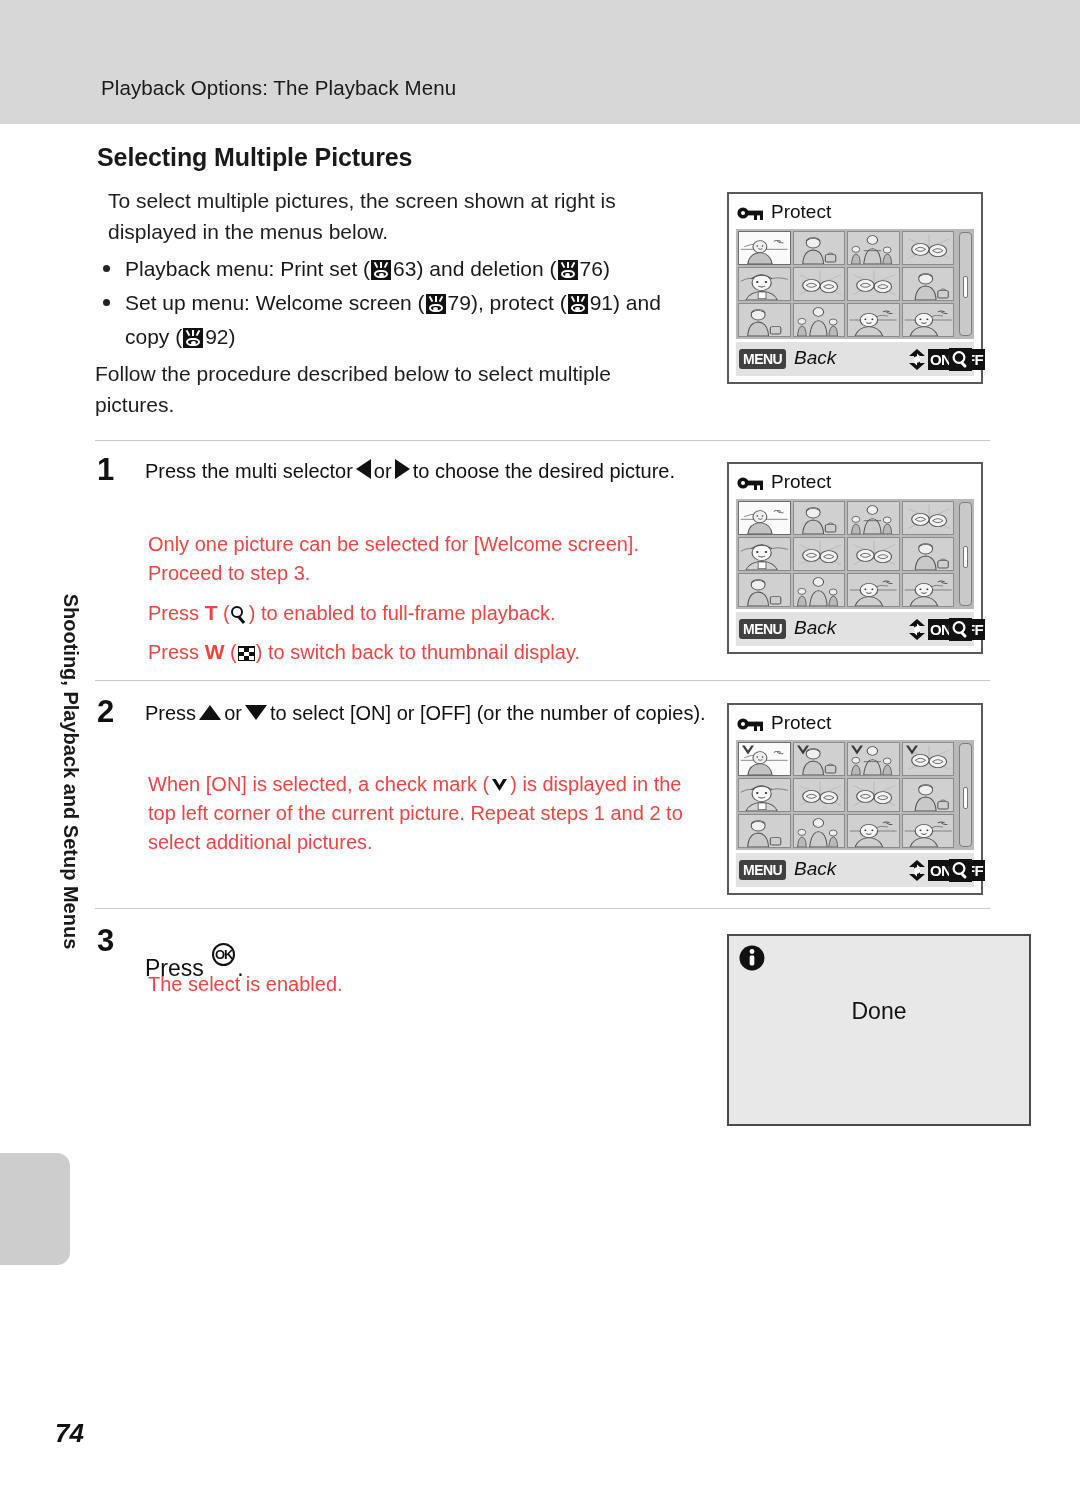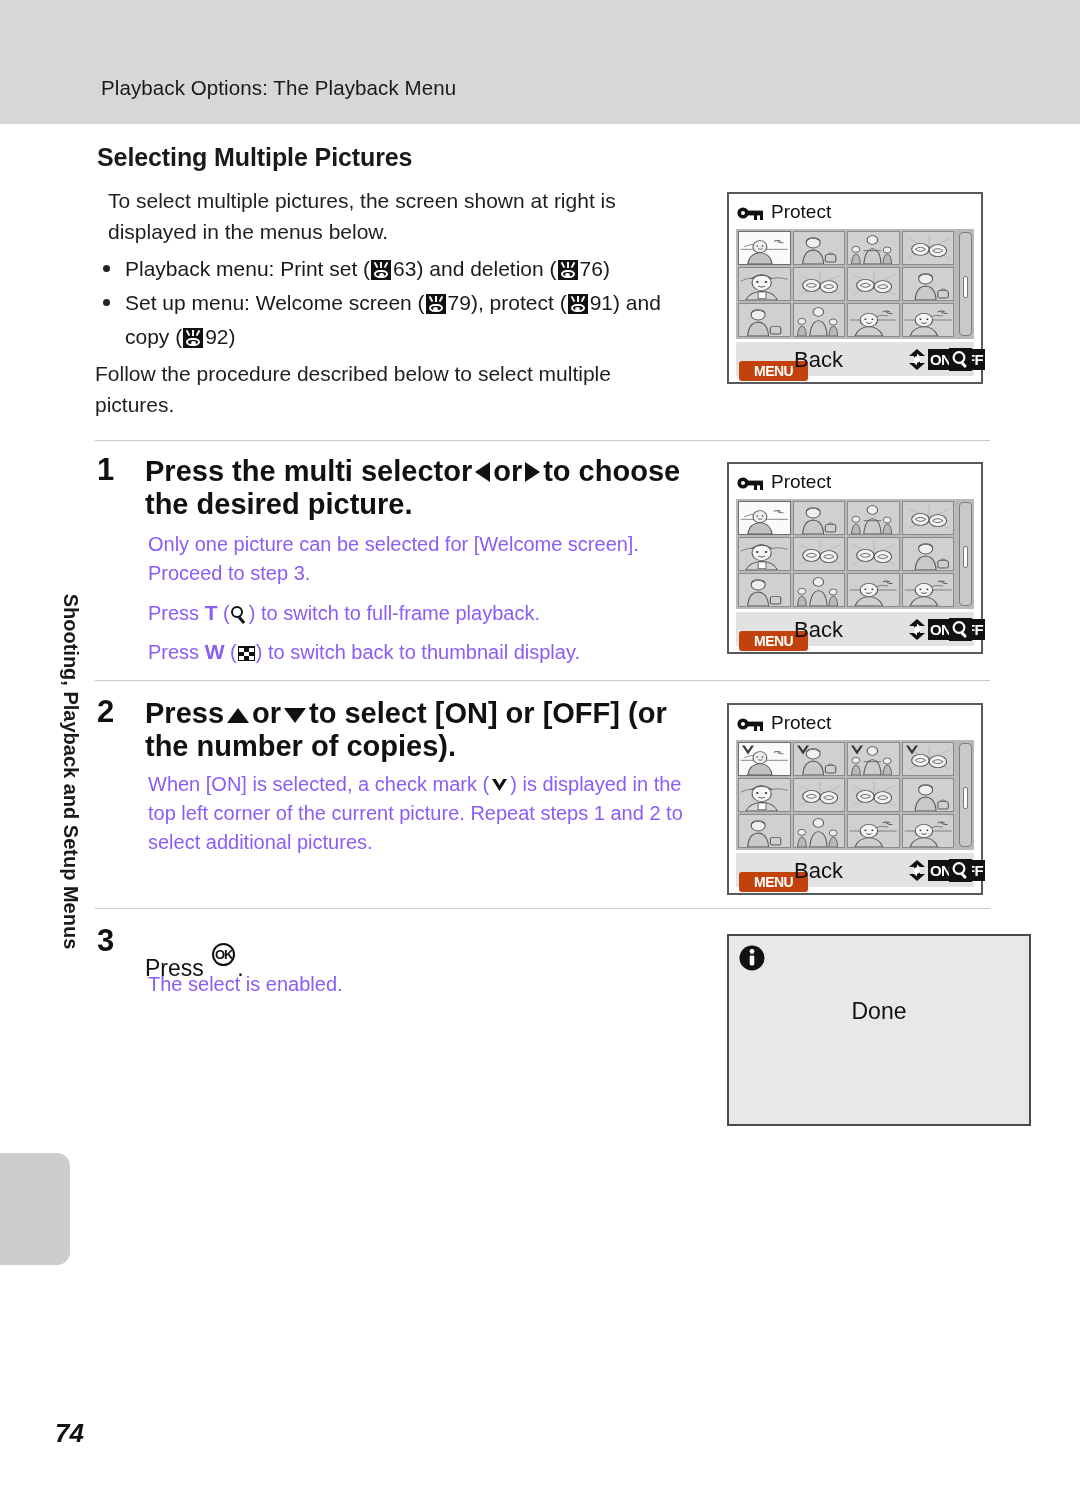--- a/index.html
+++ b/index.html
@@ -65,25 +65,25 @@
   .rule-1{top:440px;}
   .rule-2{top:680px;}
   .rule-3{top:908px;}
 
   
   .step{position:absolute;}
   .step-num{
     position:absolute;font-size:31px;font-weight:bold;color:#111;
   }
   .step-head{
-    position:absolute;font-size:29px;font-weight:bold;line-height:33px;
+    position:absolute;font-size:20px;font-weight:normal;line-height:33px;
     color:#111;width:560px;
   }
   .step-body{
-    position:absolute;font-size:20px;line-height:29px;color:#8b5cf6;width:545px;
+    position:absolute;font-size:20px;line-height:29px;color:#ef4444;width:545px;
   }
 
   
   .ico{display:inline-block;vertical-align:-3px;}
 
   .ico-page{
     width:20px;height:20px;background:#111;position:relative;
     vertical-align:-4px;margin:0 2px 0 1px;
   }
   .ico-page .eye{
@@ -182,25 +182,25 @@
   }
   .scroll-thumb{
     position:absolute;left:2.5px;width:5px;background:#ffffff;border:1px solid #777;
     box-sizing:border-box;border-radius:2px;
   }
   .botbar{
     position:absolute;left:7px;right:7px;bottom:6px;height:34px;
     background:#e2e2e2;
   }
   .menu-box{
-    position:absolute;left:3px;top:7px;height:20px;padding:0 15px;background:#c2410c;
+    position:absolute;left:3px;top:7px;height:20px;padding:0 4px;background:#404040;
     color:#fff;font-size:14px;font-weight:bold;letter-spacing:-.5px;
-    line-height:20px;border-radius:3px;margin-top:12px;
-  }
-  .back-label{position:absolute;left:58px;top:5px;font-size:22px;color:#111;}
+    line-height:20px;border-radius:3px;
+  }
+  .back-label{position:absolute;left:58px;top:5px;font-size:19px;color:#111;font-style:italic;}
   .ud-icon{position:absolute;left:170px;top:7px;width:22px;height:21px;}
   .onoff-box{
     position:absolute;left:192px;top:7px;height:21px;padding:0 2px;background:#111;color:#fff;
     font-size:15px;font-weight:bold;line-height:21px;letter-spacing:-.6px;
   }
   .mag-box{
     position:absolute;right:2px;top:6px;width:23px;height:23px;background:#111;
   }
 
   
@@ -241,21 +241,21 @@
   <div class="para p-follow">Follow the procedure described below to select multiple pictures.</div>
 
   <div class="rule rule-1"></div>
   <div class="rule rule-2"></div>
   <div class="rule rule-3"></div>
 
   <div class="step">
     <div class="step-num" style="left:97px;top:452px;">1</div>
     <div class="step-head" style="left:145px;top:455px;width:560px;"><span>Press the multi selector</span><span class="tri-left"></span><span>or</span><span class="tri-right"></span><span>to choose the desired picture.</span></div>
     <div class="step-body" style="left:148px;top:530px;">Only one picture can be selected for [Welcome screen]. Proceed to step 3.</div>
-    <div class="step-body" style="left:148px;top:598px;"><span>Press</span> <span class="tw-letter">T</span> (<span class="ico ico-zoomin"><span class="lens"></span><span class="hdl"></span></span><span>) to switch to full-frame playback.</span></div>
+    <div class="step-body" style="left:148px;top:598px;"><span>Press</span> <span class="tw-letter">T</span> (<span class="ico ico-zoomin"><span class="lens"></span><span class="hdl"></span></span><span>) to enabled to full-frame playback.</span></div>
     <div class="step-body" style="left:148px;top:637px;"><span>Press</span> <span class="tw-letter">W</span> (<span class="ico ico-thumbs"><i class="t1"></i><i class="t2"></i><i class="t3"></i><i class="t4"></i><i class="t5"></i></span><span>) to switch back to thumbnail display.</span></div>
   </div>
 
   <div class="step">
     <div class="step-num" style="left:97px;top:694px;">2</div>
     <div class="step-head" style="left:145px;top:697px;width:570px;"><span>Press</span><span class="tri-up"></span><span>or</span><span class="tri-down"></span><span>to select [ON] or [OFF] (or the number of copies).</span></div>
     <div class="step-body" style="left:148px;top:770px;width:550px;"><span>When [ON] is selected, a check mark (</span><span class="ico ico-check"><svg viewBox="0 0 19 17">
             <path d="M2 2 L9.5 14 L17 2 L13.2 2 L9.5 8.2 L5.8 2 Z" fill="#111"></path>
           </svg></span><span>) is displayed in the top left corner of the current picture. Repeat steps 1 and 2 to select additional pictures.</span></div>
   </div>

